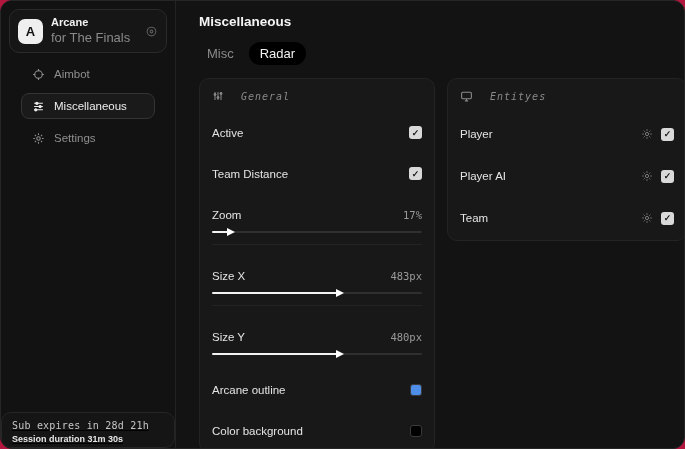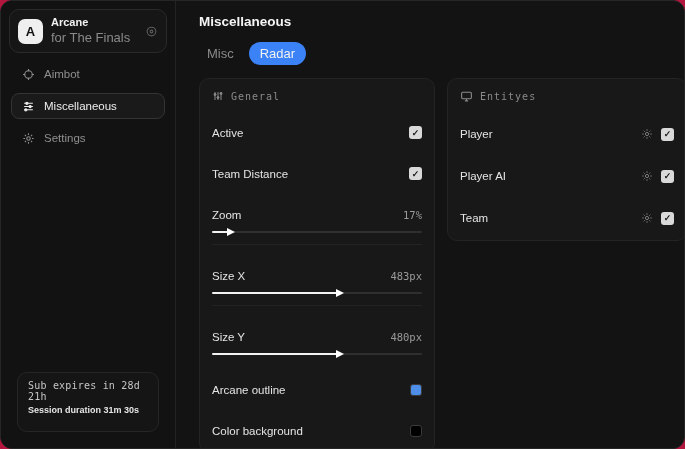--- a/index.html
+++ b/index.html
@@ -36,68 +36,69 @@
     display:flex; align-items:center; justify-content:center;
     font-weight:bold; font-size:13px;
   }
   .brand-text { flex:1; line-height:1.25; }
   .brand-name { color:#f2f2f2; font-size:11px; font-weight:bold; }
   .brand-sub { color:#8a8a8a; font-size:13px; }
   .brand-action { color:#5c5c5c; display:flex; align-items:center; }
   .category-label {
     margin:14px 14px 8px; color:#6e6e6e; font-size:10px;
   }
-  .nav { display:flex; flex-direction:column; gap:6px; padding:0 10px; }
+  .nav { display:flex; flex-direction:column; gap:6px; padding:0 20px; }
   .nav-item {
     height:26px; border-radius:8px;
     display:flex; align-items:center; gap:9px;
     padding:0 9px; color:#8f8f8f; font-size:11.5px;
     border:1px solid transparent;
     cursor:pointer;
   }
   .nav-item.active {
     background:#1a1a1a; border-color:#343434; color:#ededed;
   }
   .nav-icon { width:14px; height:14px; display:flex; align-items:center; justify-content:center; }
   .nav-icon svg { display:block; }
   .sidebar-spacer { flex:1; }
   .footer-card {
-    margin:16px; padding:7px 10px 16px;
+    margin:0; padding:7px 10px 3px;
     border:1px solid #262626; border-radius:10px;
     background:#151515;
+    text-decoration:underline;
   }
   .sub-expires {
     font-family:"DejaVu Sans Mono", monospace;
     color:#c6c6c6; font-size:10px; letter-spacing:0.2px;
   }
   .session-duration {
     margin-top:3px; color:#e6e6e6; font-size:9px; font-weight:bold;
   }
   
   .main { flex:1; padding:13px 14px; }
   .page-title {
     margin-left:9px; color:#f5f5f5; font-size:13.5px; font-weight:bold;
   }
   .tabs { margin:13px 0 0 6px; display:flex; align-items:center; gap:4px; }
   .tab {
     padding:4px 11px; border-radius:999px;
     color:#8a8a8a; font-size:13px; cursor:pointer;
   }
-  .tab.active { background:#3b82f6; color:#f2f2f2; }
+  .tab.active { background:#000000; color:#f2f2f2; }
   .panels { margin:13px 0 0 9px; display:flex; gap:12px; align-items:flex-start; }
   .panel {
     background:#181818; border:1px solid #242424; border-radius:10px;
     padding:9px 12px 11px;
   }
   .panel-general { width:236px; }
   .panel-entities { width:240px; }
   .panel-header {
-    display:flex; align-items:center; gap:7px;
+    display:flex; align-items:center; gap:17px;
     color:#8a8a8a; margin:2px 0 9px;
-    font-family:"DejaVu Sans Mono", monospace; font-size:10px; letter-spacing:1px;
+    font-family:"DejaVu Sans Mono", monospace; font-size:10px; letter-spacing:1px;font-style:italic;
   }
   .panel-header svg { display:block; }
   .row {
     display:flex; align-items:center; justify-content:space-between;
     min-height:21px;
     margin-top:20px;
   }
   .row-label { color:#e4e4e4; font-size:11.5px; }
   .row-value {
     color:#9a9a9a; font-size:10.5px;

